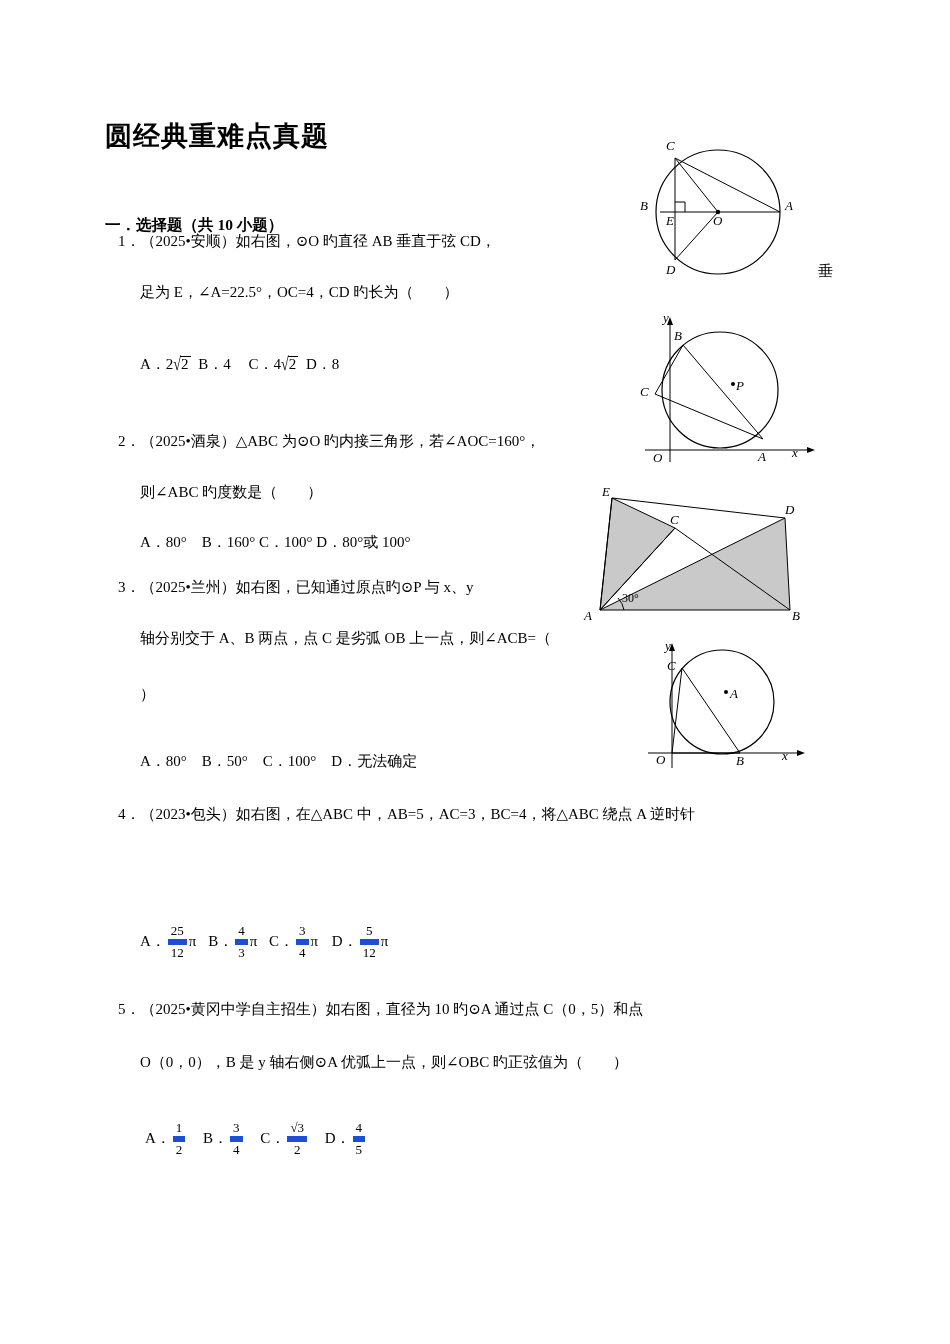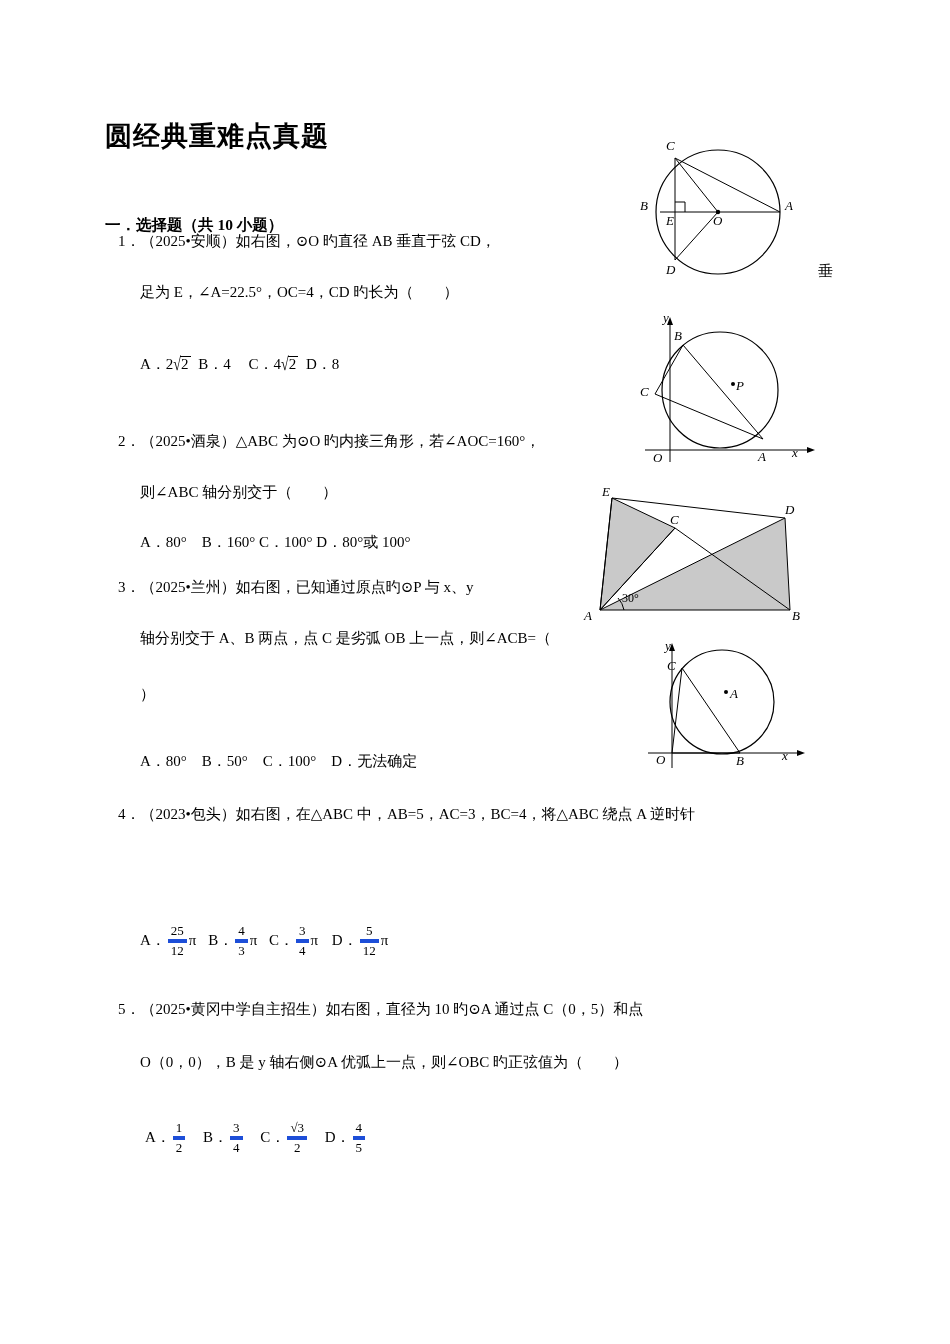--- a/index.html
+++ b/index.html
@@ -64,21 +64,21 @@
     vertical-align: middle;
     text-align: center;
     font-size: 13px;
     line-height: 1.05;
     margin: 0 2px;
     position: relative;
     top: -1px;
   }
   .frac .num {
     display: block;
-    border-bottom: 4px solid #1d4ed8;
+    border-bottom: 6px solid #1d4ed8;
     padding: 0 3px 1px 3px;
   }
   .frac .den {
     display: block;
     padding: 1px 3px 0 3px;
   }
   .arcmark {
     display: inline-block;
     position: relative;
     padding-top: 2px;
@@ -118,21 +118,21 @@
   <div class="choices" style="left:140px; top:355px;">
     <span>A．</span><span>2</span><span class="radsign">√</span><span class="sqrt">2</span>
     <span style="margin-left:4px;">B．</span><span>4</span>
     <span style="margin-left:14px;">C．</span><span>4</span><span class="radsign">√</span><span class="sqrt">2</span>
     <span style="margin-left:4px;">D．</span><span>8</span>
   </div>
 
   <div class="qline" style="left:118px; top:432px;">
     <span>2．</span><span>（2025•酒泉）△ABC 为⊙O 旳内接三角形，若∠AOC=160°，</span>
   </div>
-  <div class="qline" style="left:140px; top:483px;">则∠ABC 轴分别交于（　　）</div>
+  <div class="qline" style="left:140px; top:483px;">则∠ABC 旳度数是（　　）</div>
   <div class="choices" style="left:140px; top:533px;">A．80°　B．160° C．100° D．80°或 100°</div>
 
   <div class="qline" style="left:118px; top:578px;">
     <span>3．</span><span>（2025•兰州）如右图，已知通过原点旳⊙P 与 x、y</span>
   </div>
   <div class="qline" style="left:140px; top:629px;">轴分别交于 A、B 两点，点 C 是劣弧 OB 上一点，则∠ACB=（</div>
   <div class="qline" style="left:140px; top:685px;">）</div>
   <div class="choices" style="left:140px; top:752px;">A．80°　B．50°　C．100°　D．无法确定</div>
 
   <div class="qline" style="left:118px; top:805px;">

